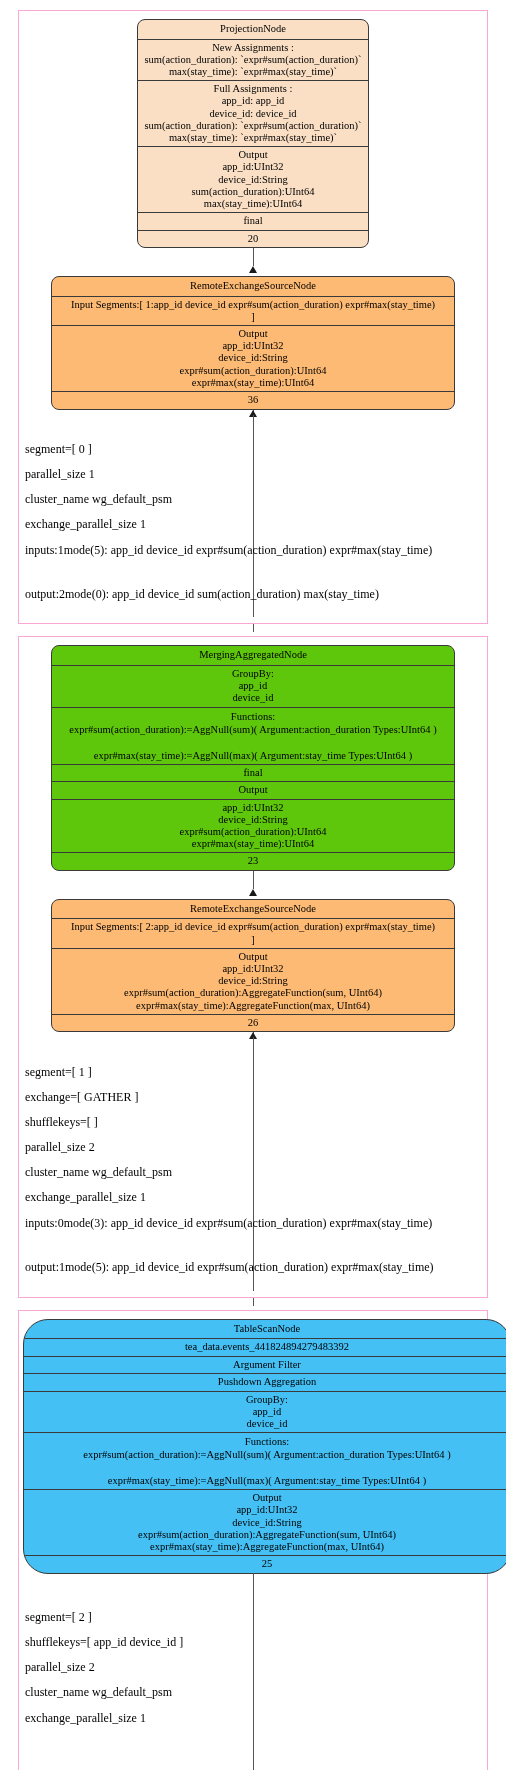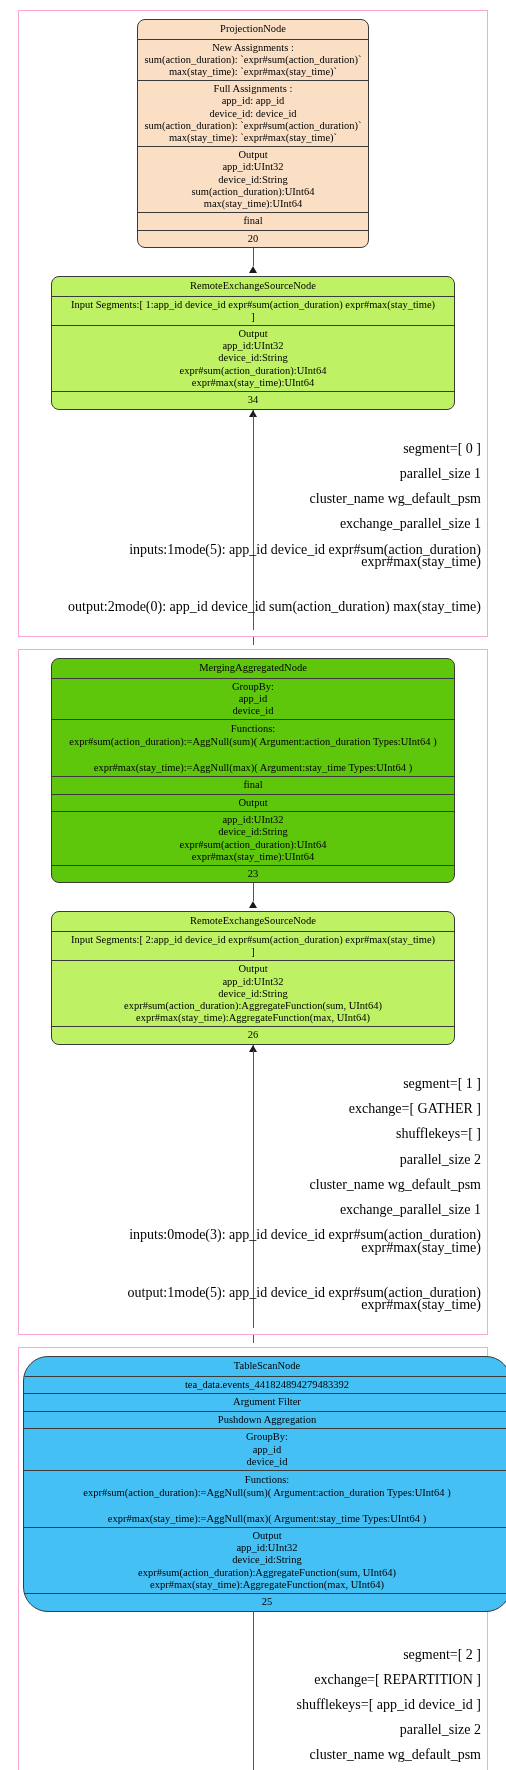--- a/index.html
+++ b/index.html
@@ -30,21 +30,21 @@
 
   
   .node {
     border: 1px solid #3a3a3a;
     border-radius: 8px;
     overflow: hidden;
     margin: 0 auto;
     background: #ffffff;
   }
   .node.peach  { background: #fadfc5; }
-  .node.yellow { background: #bef264; }
+  .node.yellow { background: #fdba74; }
   .node.green  { background: #5ec60b; }
   .node.blue   { background: #45c0f5; }
 
   .node.peach  { width: 232px; }
   .node.yellow { width: 404px; }
   .node.green  { width: 404px; }
   .node.blue   { width: 488px; border-radius: 25px; }
 
   .row {
     border-top: 1px solid #3a3a3a;
@@ -81,22 +81,22 @@
     border-left: 4px solid transparent;
     border-right: 4px solid transparent;
     border-bottom: 7px solid #1a1a1a;
     z-index: 2;
   }
   .edge-gap { height: 18px; position: relative; }
 
   .edge-label {
     position: relative;
     z-index: 3;
-    text-align: right;
-    font-size: 14px;
+    text-align: left;
+    font-size: 12px;
     line-height: 12.6px;
     white-space: pre-line;
     padding: 1px 2px 0 2px;
   }
   .edge-label .ln { position: relative; display: block; }
   .edge-label .spacer { display:block; height: 7px; }
 
   
   .inter-edge {
     position: relative;
@@ -145,21 +145,21 @@
 
     <div class="node yellow">
       <div class="row title">RemoteExchangeSourceNode</div>
       <div class="row tight">Input Segments:[ 1:app_id device_id expr#sum(action_duration) expr#max(stay_time)
 ]</div>
       <div class="row tight">Output
 app_id:UInt32
 device_id:String
 expr#sum(action_duration):UInt64
 expr#max(stay_time):UInt64</div>
-      <div class="row id">34</div>
+      <div class="row id">36</div>
     </div>
 
     <div class="edge">
       <div class="edge-gap" style="height:9px">
           <div class="shaft"></div>
         </div>
       <div class="head" style="margin-top:-9px"></div>
       <div class="edge-label" style="position:relative;">
         <div class="shaft" style="position:absolute;left:50%;margin-left:-0.5px;width:1px;background:#555;top:-2px;bottom:-4px;z-index:-1;"></div>
         <span class="ln">segment=[ 0 ]</span>
@@ -265,21 +265,20 @@
       <div class="row id">25</div>
     </div>
 
     <div class="edge">
       <div class="edge-gap" style="height:9px">
           <div class="shaft"></div>
         </div>
       <div class="edge-label" style="position:relative; padding-top:3px;">
         <div class="shaft" style="position:absolute;left:50%;margin-left:-0.5px;width:1px;background:#555;top:-10px;bottom:-4px;z-index:-1;"></div>
         <span class="ln">segment=[ 2 ]</span>
-        <span class="ln">exchange=[ REPARTITION ]</span>
         <span class="ln">shufflekeys=[ app_id device_id  ]</span>
         <span class="ln">parallel_size 2</span>
         <span class="ln">cluster_name wg_default_psm</span>
         <span class="ln">exchange_parallel_size 1</span>
         
         
         
       </div>
 
     </div>

